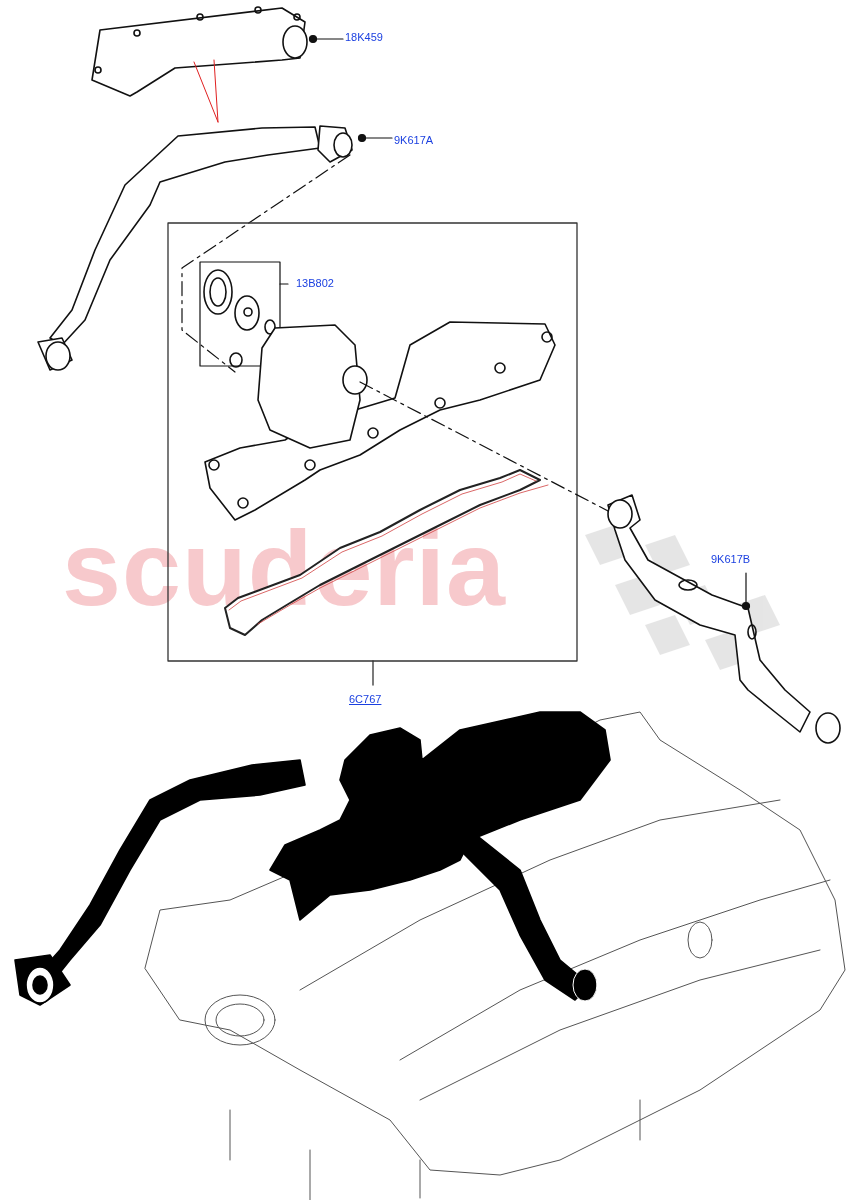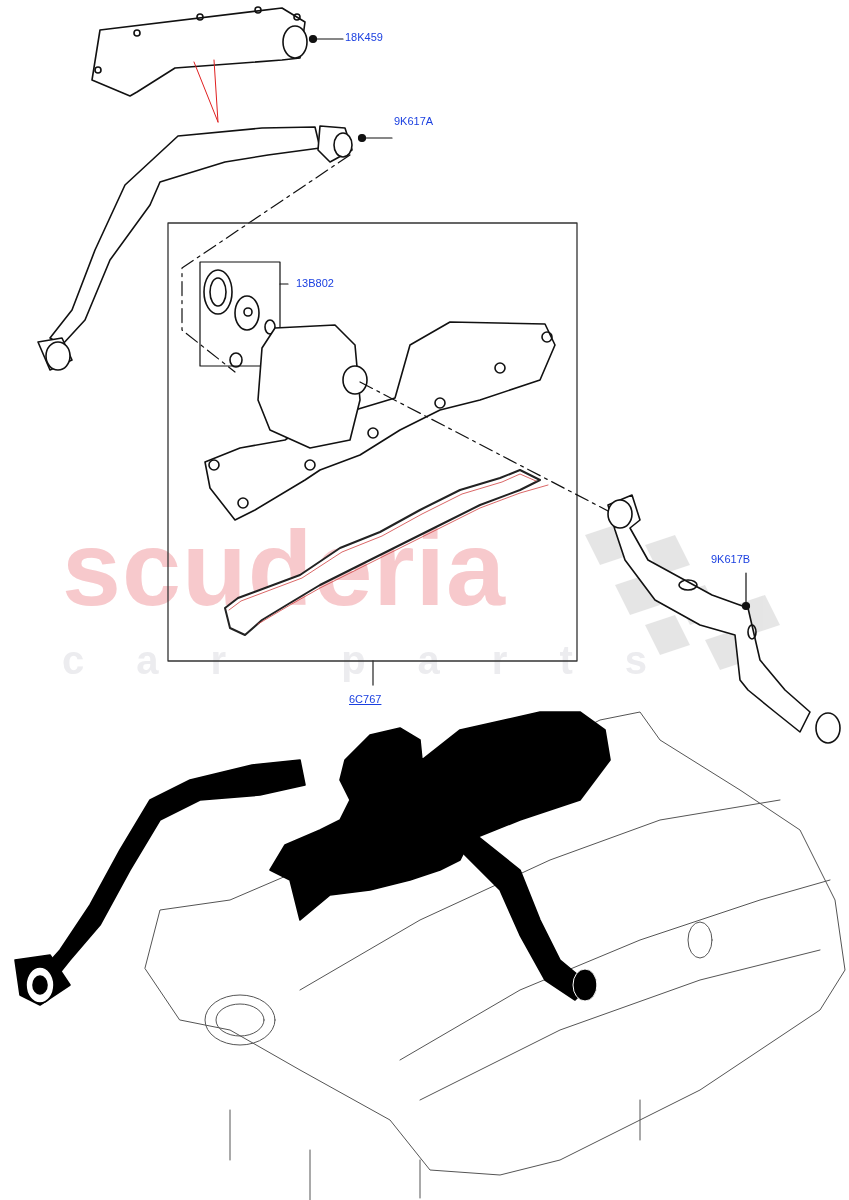--- a/index.html
+++ b/index.html
@@ -11,21 +11,20 @@
   .callout{position:absolute;font-size:11px;color:#1a3fe0;line-height:1;white-space:nowrap;}
   svg{position:absolute;left:0;top:0;}
 </style>
 </head>
 <body>
 
 <div class="stage">
 
   <div class="watermark">
     <div class="wm-main">scuderia</div>
-    <div class="wm-sub">car parts</div>
     <svg width="849" height="1200">
       <g fill="#e3e3e3" opacity="0.9">
         <polygon points="585,535 615,525 630,555 600,565"></polygon>
         <polygon points="645,545 675,535 690,565 660,575"></polygon>
         <polygon points="615,585 645,575 660,605 630,615"></polygon>
         <polygon points="675,595 705,585 720,615 690,625"></polygon>
         <polygon points="735,605 765,595 780,625 750,635"></polygon>
         <polygon points="645,625 675,615 690,645 660,655"></polygon>
         <polygon points="705,640 735,630 750,660 720,670"></polygon>
       </g>
@@ -127,18 +126,18 @@
       <line x1="313" y1="39" x2="343" y2="39"></line>
         <circle cx="313" cy="39" r="3.5" fill="#111"></circle>
       <line x1="362" y1="138" x2="392" y2="138"></line>
         <circle cx="362" cy="138" r="3.5" fill="#111"></circle>
       <line x1="746" y1="573" x2="746" y2="606"></line>
         <circle cx="746" cy="606" r="3.5" fill="#111"></circle>
     </g>
   </svg>
 
   <div class="callout" style="left:345px;top:32px;">18K459</div>
-  <div class="callout" style="left:394px;top:116px;">9K617A</div>
+  <div class="callout" style="left:394px;top:135px;">9K617A</div>
   <div class="callout" style="left:296px;top:278px;">13B802</div>
   <div class="callout" style="left:711px;top:554px;">9K617B</div>
   <div class="callout" style="left:349px;top:694px;text-decoration:underline;">6C767</div>
 
 </div>
 
 </body></html>

